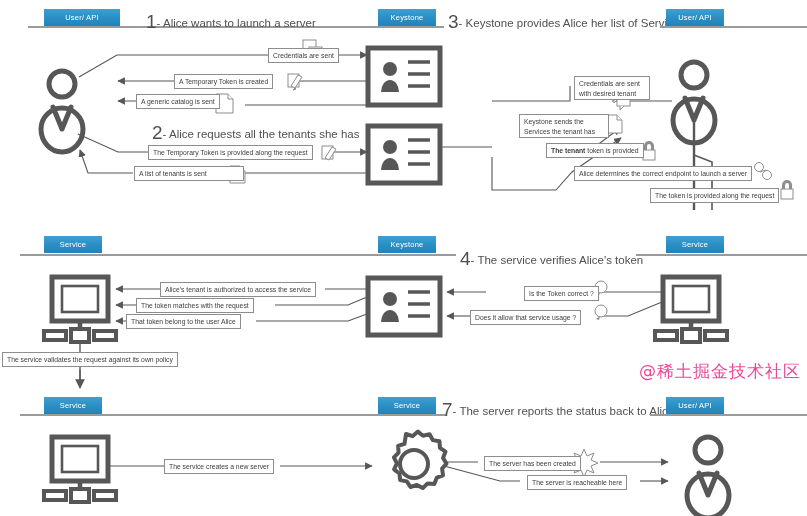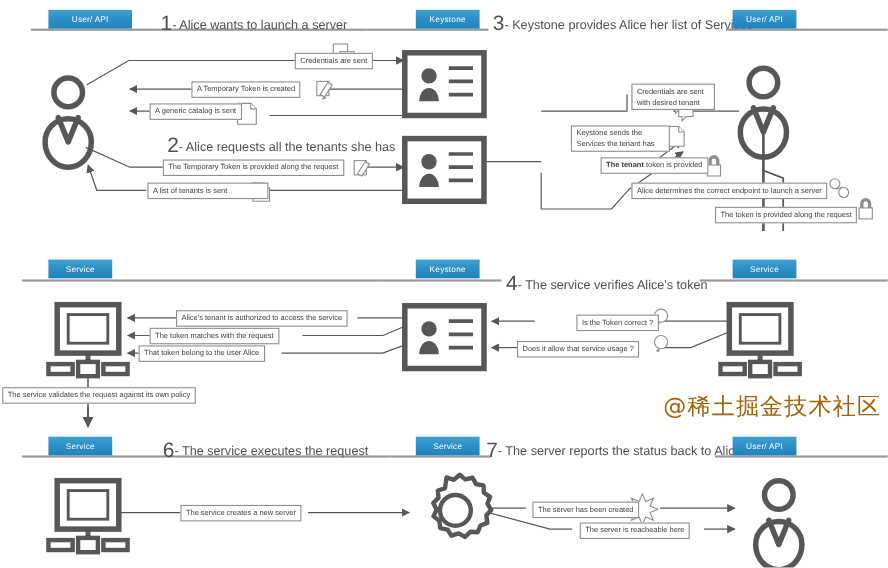--- a/index.html
+++ b/index.html
@@ -16,21 +16,21 @@
   .steptitle .num{font-size:19px;vertical-align:-1px;}
   .steptitle .txt{font-size:11.5px;}
 
   
   .lbl{position:absolute;background:#ffffff;border:1px solid #8d8d8d;
        font-size:6.8px;line-height:9px;color:#3d3d3d;
        padding:2px 4px;white-space:nowrap;box-sizing:border-box;}
   .lbl.two{line-height:9.5px;white-space:normal;}
   .lbl b{font-weight:bold;}
 
-  .wmark{position:absolute;right:6px;bottom:2px;font-size:21px;color:#a16207;
+  .wmark{position:absolute;right:6px;bottom:2px;font-size:17px;color:#ec4899;
          font-family:"DejaVu Sans",sans-serif;letter-spacing:1px;}
 </style>
 </head>
 <body>
 
 <div class="canvas">
 
   <svg class="layer" viewBox="0 0 807 516">
     <defs>
       <marker id="ah" viewBox="0 0 10 10" refX="9" refY="5" markerWidth="7" markerHeight="7" orient="auto-start-reverse">
@@ -243,23 +243,20 @@
   <div class="hdr-rule" style="left:346px;top:254px;width:110px;"></div>
   <div class="badge" style="left:378px;top:236px;width:58px;">Keystone</div>
   <div class="steptitle" style="left:460px;top:248px;">
     <span class="num">4</span><span class="txt">- The service verifies Alice's token</span>
   </div>
   <div class="hdr-rule" style="left:636px;top:254px;width:171px;"></div>
   <div class="badge" style="left:666px;top:236px;width:58px;">Service</div>
 
   <div class="hdr-rule" style="left:20px;top:414px;width:336px;"></div>
   <div class="badge" style="left:44px;top:397px;width:58px;">Service</div>
-  <div class="steptitle" style="left:148px;top:399px;">
-    <span class="num">6</span><span class="txt">- The service executes the request</span>
-  </div>
   <div class="hdr-rule" style="left:356px;top:414px;width:90px;"></div>
   <div class="badge" style="left:378px;top:397px;width:58px;">Service</div>
   <div class="steptitle" style="left:442px;top:399px;">
     <span class="num">7</span><span class="txt">- The server reports the status back to Alice</span>
   </div>
   <div class="hdr-rule" style="left:650px;top:414px;width:157px;"></div>
   <div class="badge" style="left:666px;top:397px;width:58px;">User/ API</div>
 
   <div class="lbl" style="left:268px;top:48px;">Credentials are sent</div>
   <div class="lbl" style="left:174px;top:74px;">A Temporary Token is created</div>

